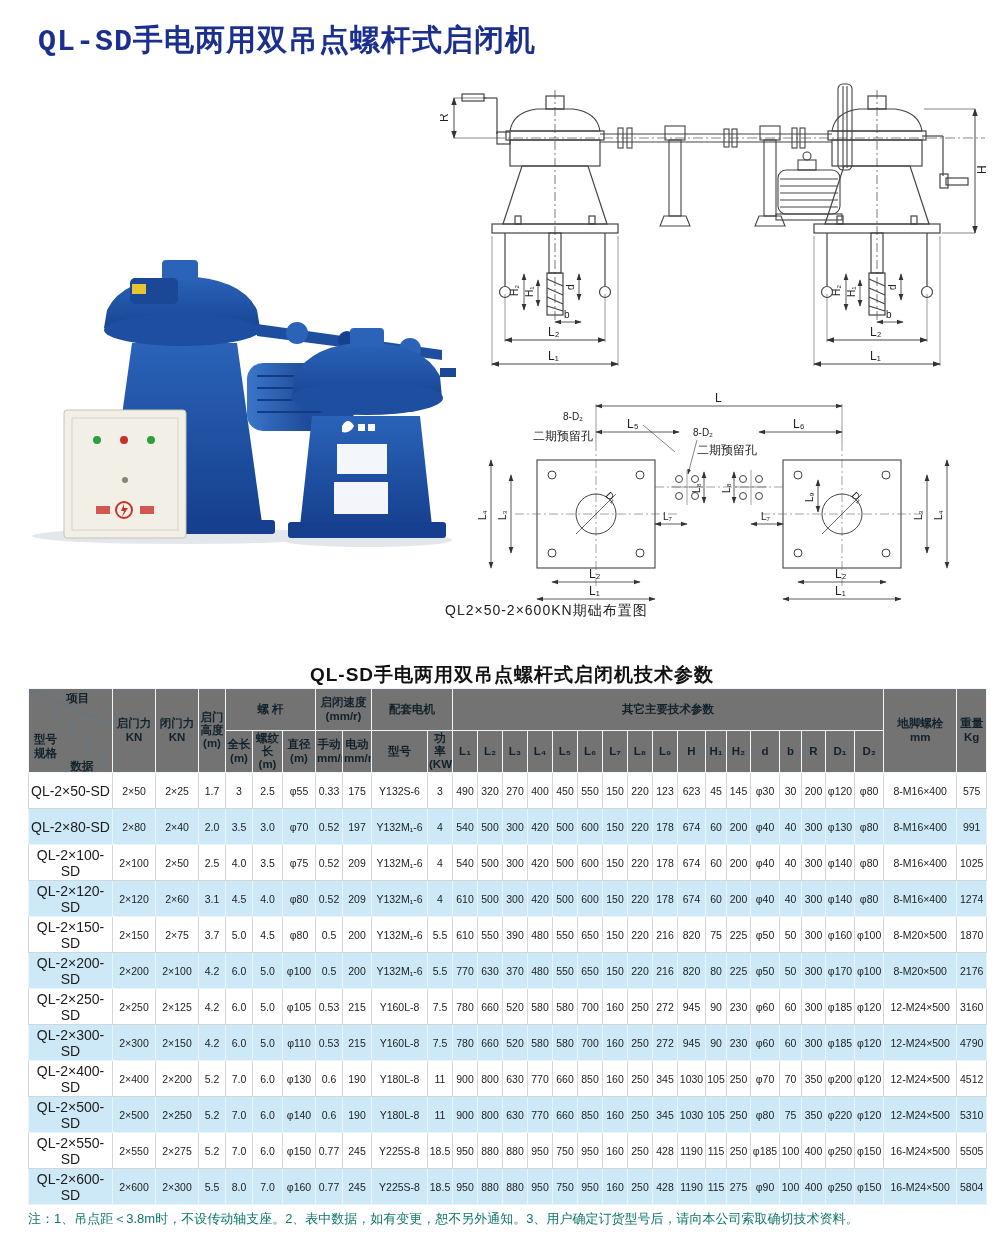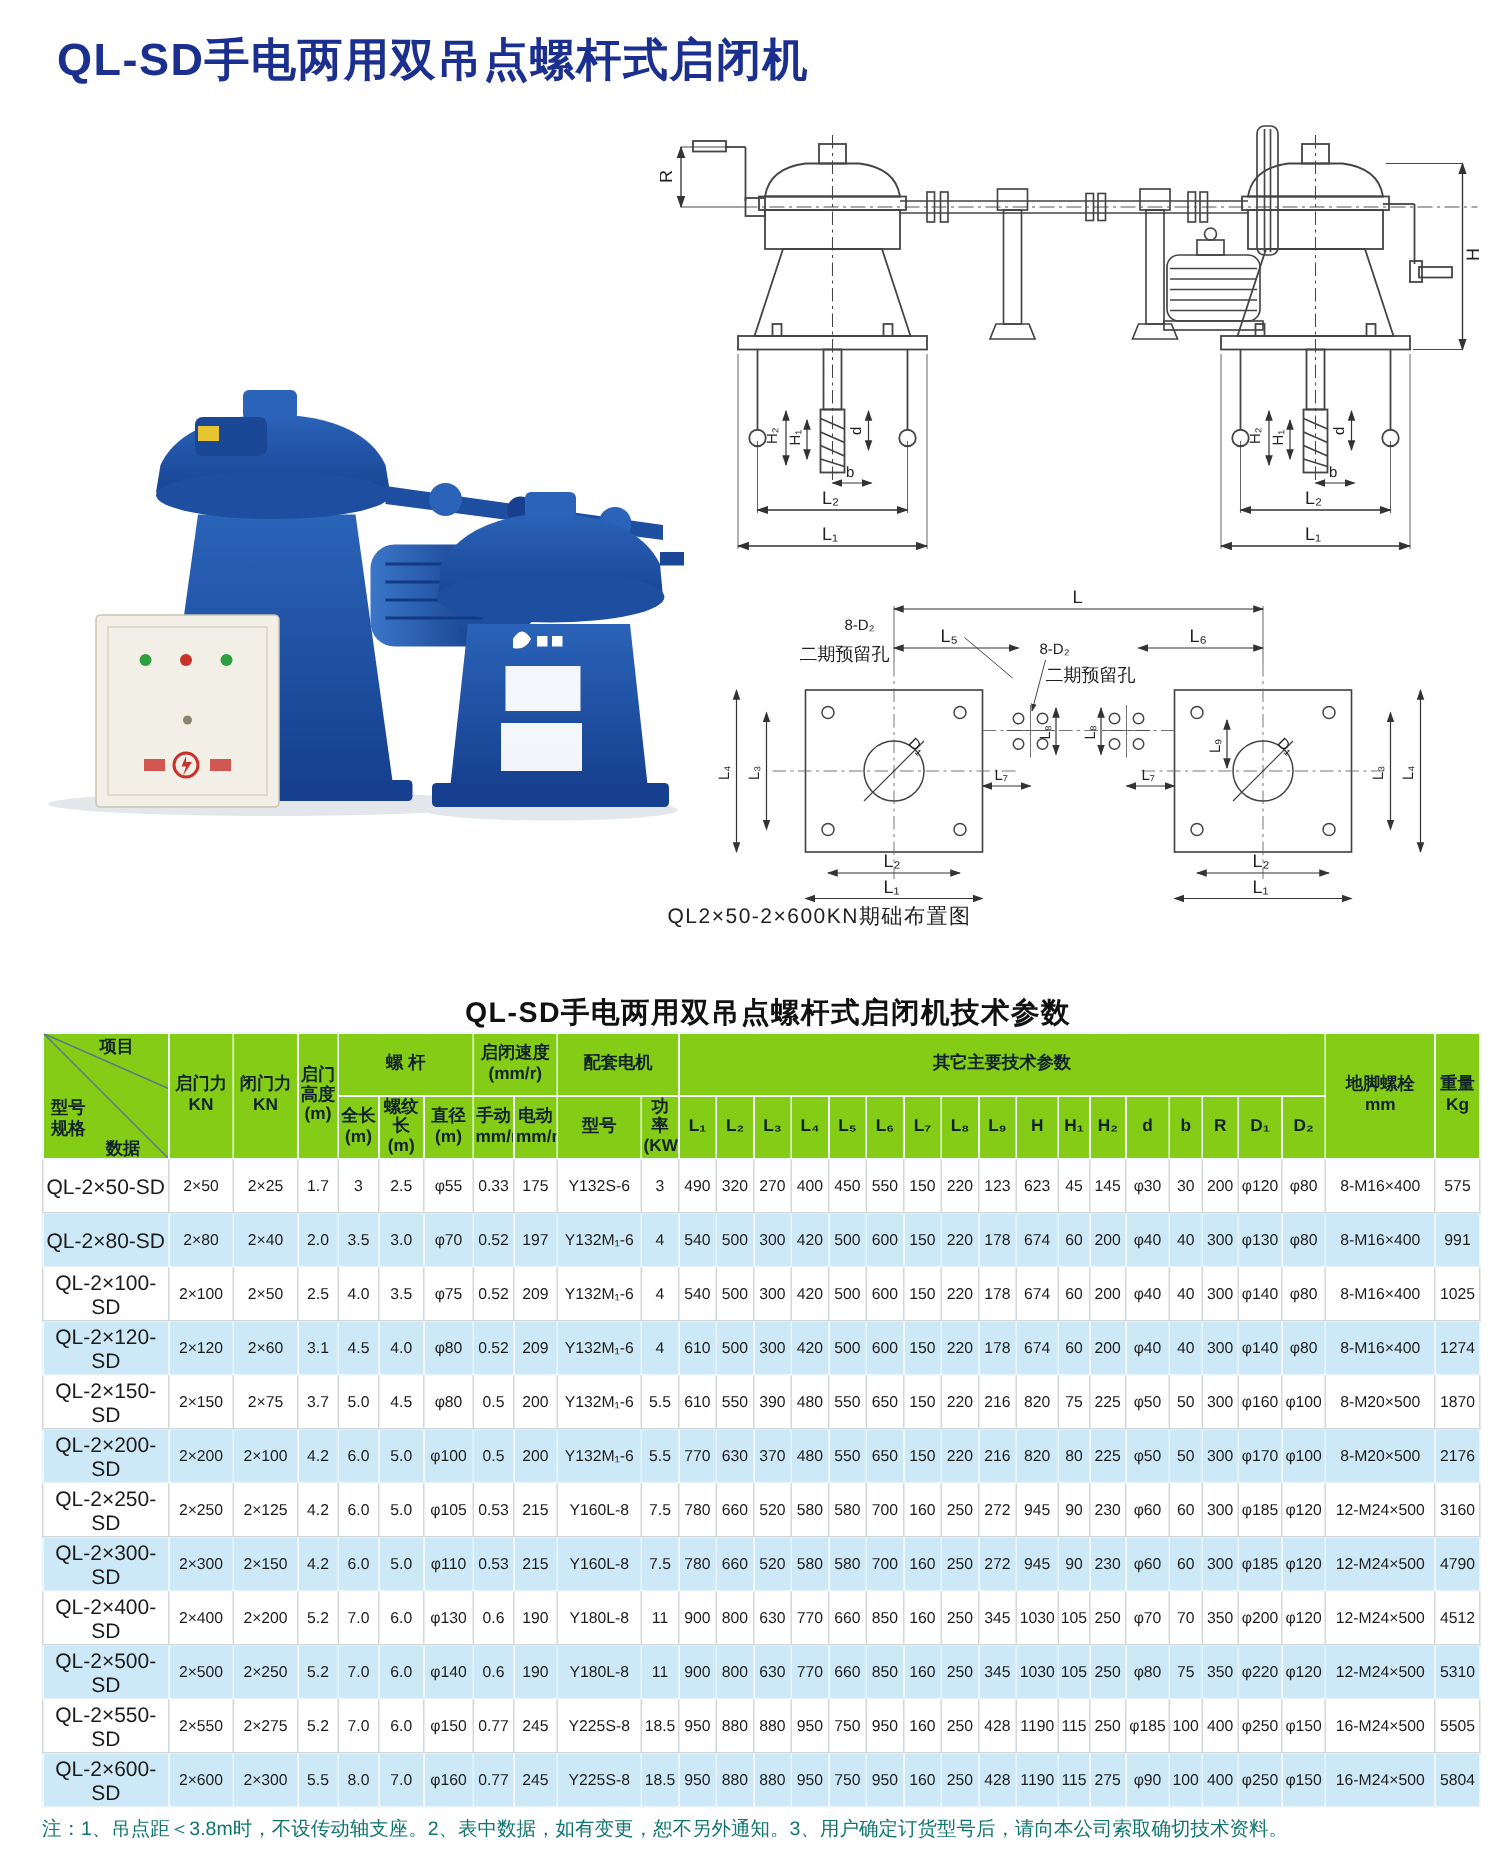--- a/index.html
+++ b/index.html
@@ -3,21 +3,21 @@
 <meta charset="utf-8">
 <style>
   html,body{margin:0;padding:0;}
   body{
     width:1000px;height:1242px;background:#ffffff;position:relative;
     font-family:"Liberation Sans","DejaVu Sans",sans-serif;color:#1a1a1a;
     overflow:hidden;
   }
   .page-title{
     position:absolute;left:38px;top:20px;margin:0;
-    font-family:Liberation Sans, sans-serif;
+    font-family:Liberation Mono, monospace;
     font-size:30px;font-weight:bold;color:#1b2f8e;letter-spacing:1px;
   }
   .drawing-wrap{position:absolute;left:440px;top:78px;width:552px;height:318px;}
   .photo-wrap{position:absolute;left:12px;top:248px;width:445px;height:300px;}
   .foundation-wrap{position:absolute;left:445px;top:392px;width:548px;height:212px;}
   .foundation-caption{
     position:absolute;left:445px;top:602px;width:548px;
     font-size:14px;color:#222;letter-spacing:1px;
   }
   .table-title{
@@ -27,21 +27,21 @@
   table.spec{
     position:absolute;left:28px;top:688px;width:944px;
     border-collapse:collapse;table-layout:fixed;
     font-size:10.5px;color:#1c1c1c;
   }
   table.spec th,table.spec td{
     border:1px solid #d2d7da;text-align:center;vertical-align:middle;
     padding:0 1px;overflow:hidden;
   }
   table.spec thead th{
-    background:#84cc16;font-weight:bold;font-size:11.5px;height:41px;
+    background:#737373;font-weight:bold;font-size:11.5px;height:41px;
     white-space:pre-line;line-height:1.15;border-color:#eef7fc;color:#12222c;
   }
   table.spec tbody td{height:35px;background:#ffffff;}
   table.spec tbody tr.band td{background:#cde9f7;border-color:#e9f5fb;}
   table.spec td.model{font-size:14px;}
   th.corner{position:relative;padding:0;}
   th.corner svg{position:absolute;left:0;top:0;width:100%;height:100%;}
   th.corner .lbl{position:absolute;font-size:11.5px;font-weight:bold;white-space:pre-line;text-align:left;line-height:1.2;}
   .lbl-item{left:45%;top:3px;}
   .lbl-data{left:50%;top:36px;margin-top:35px;}

